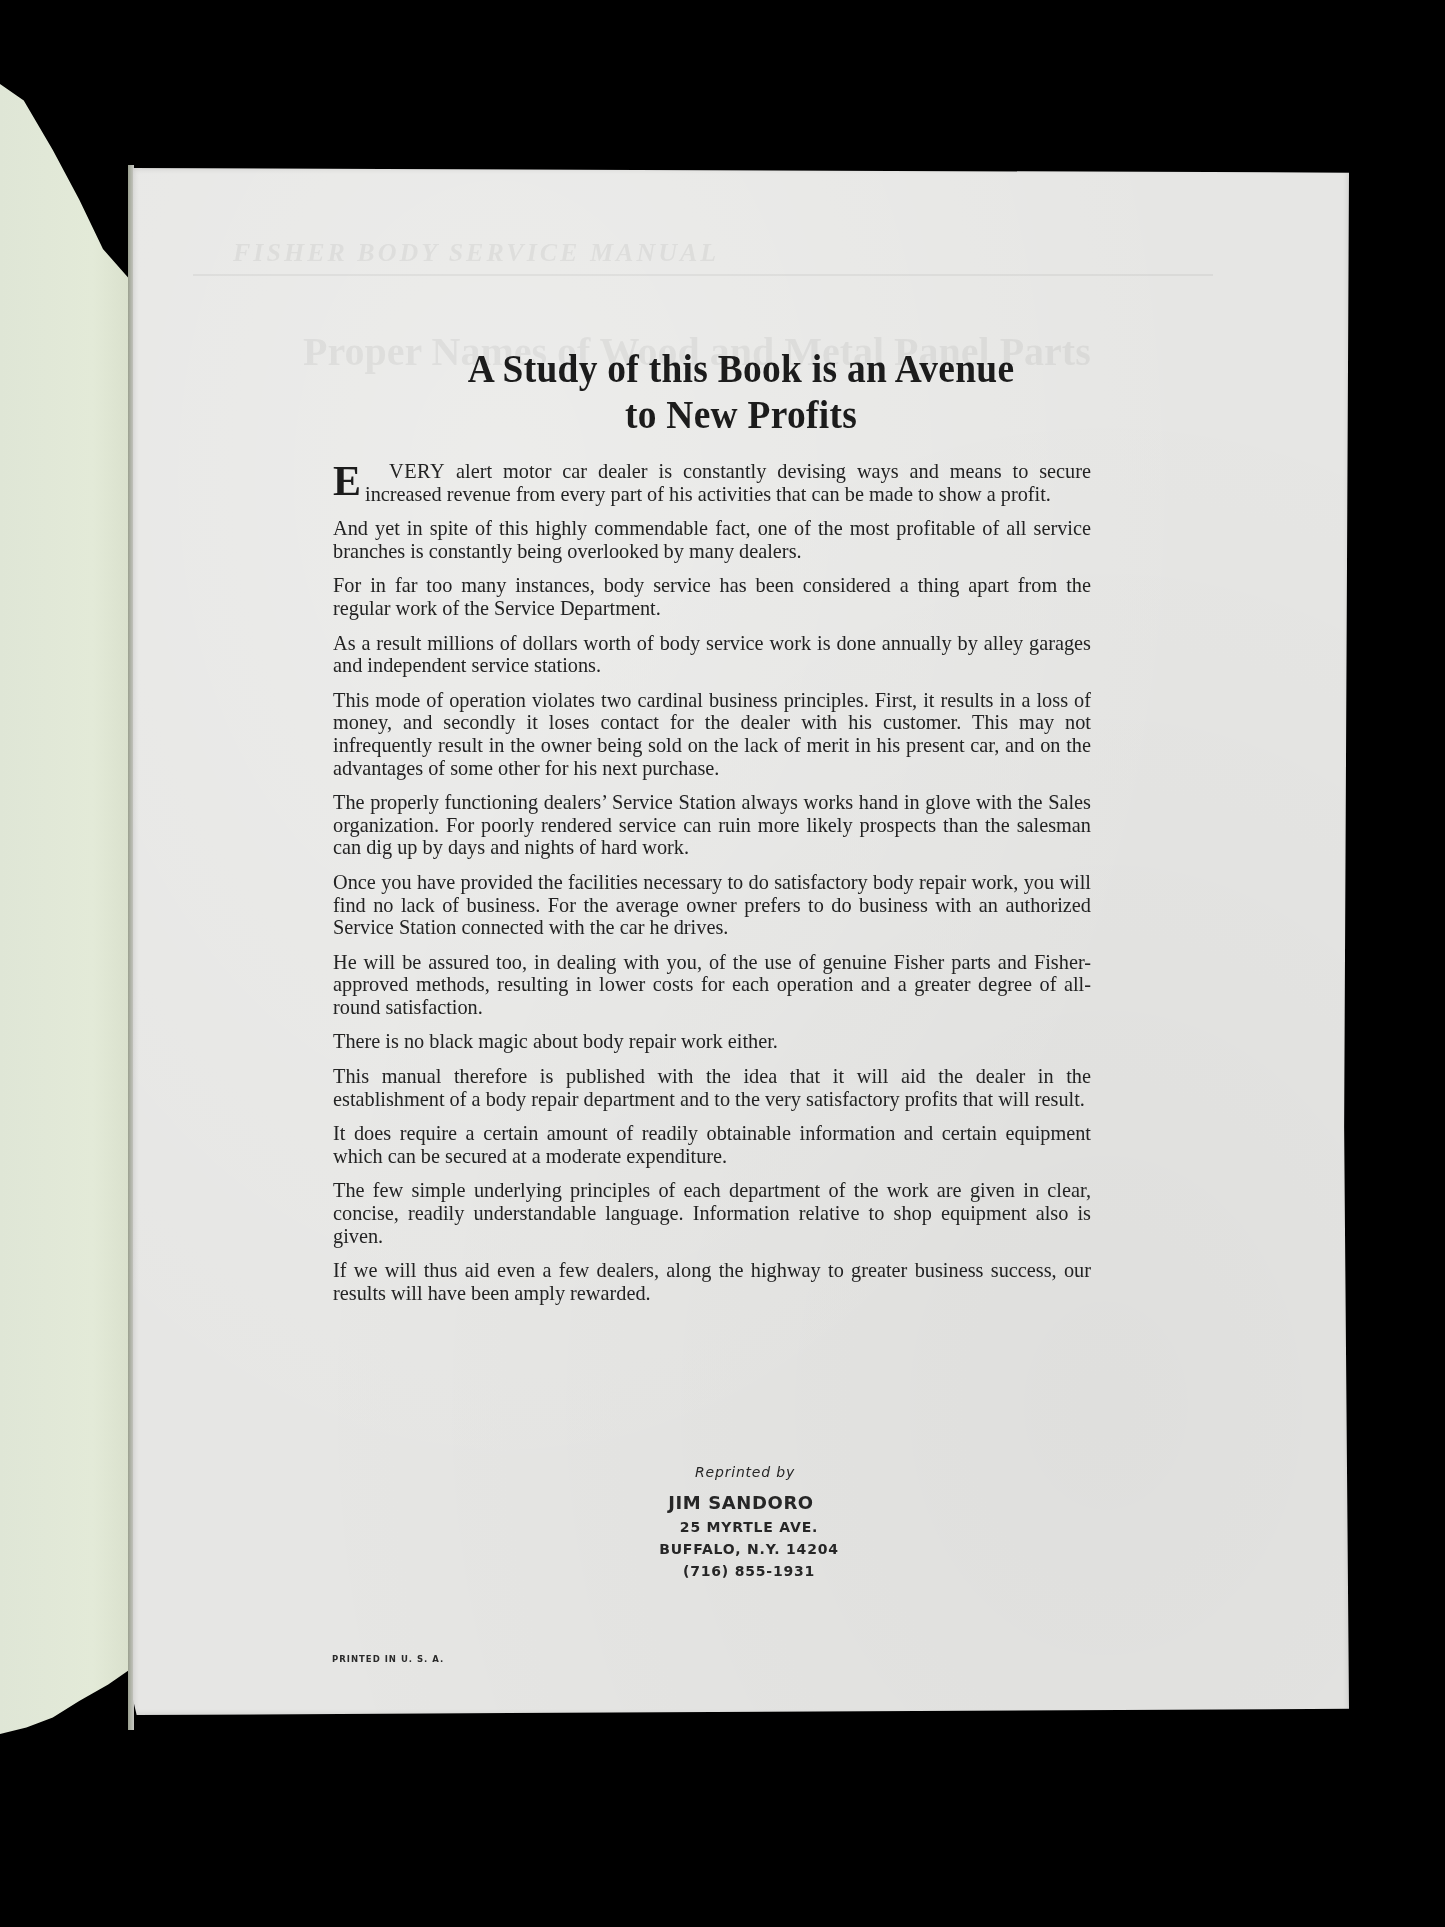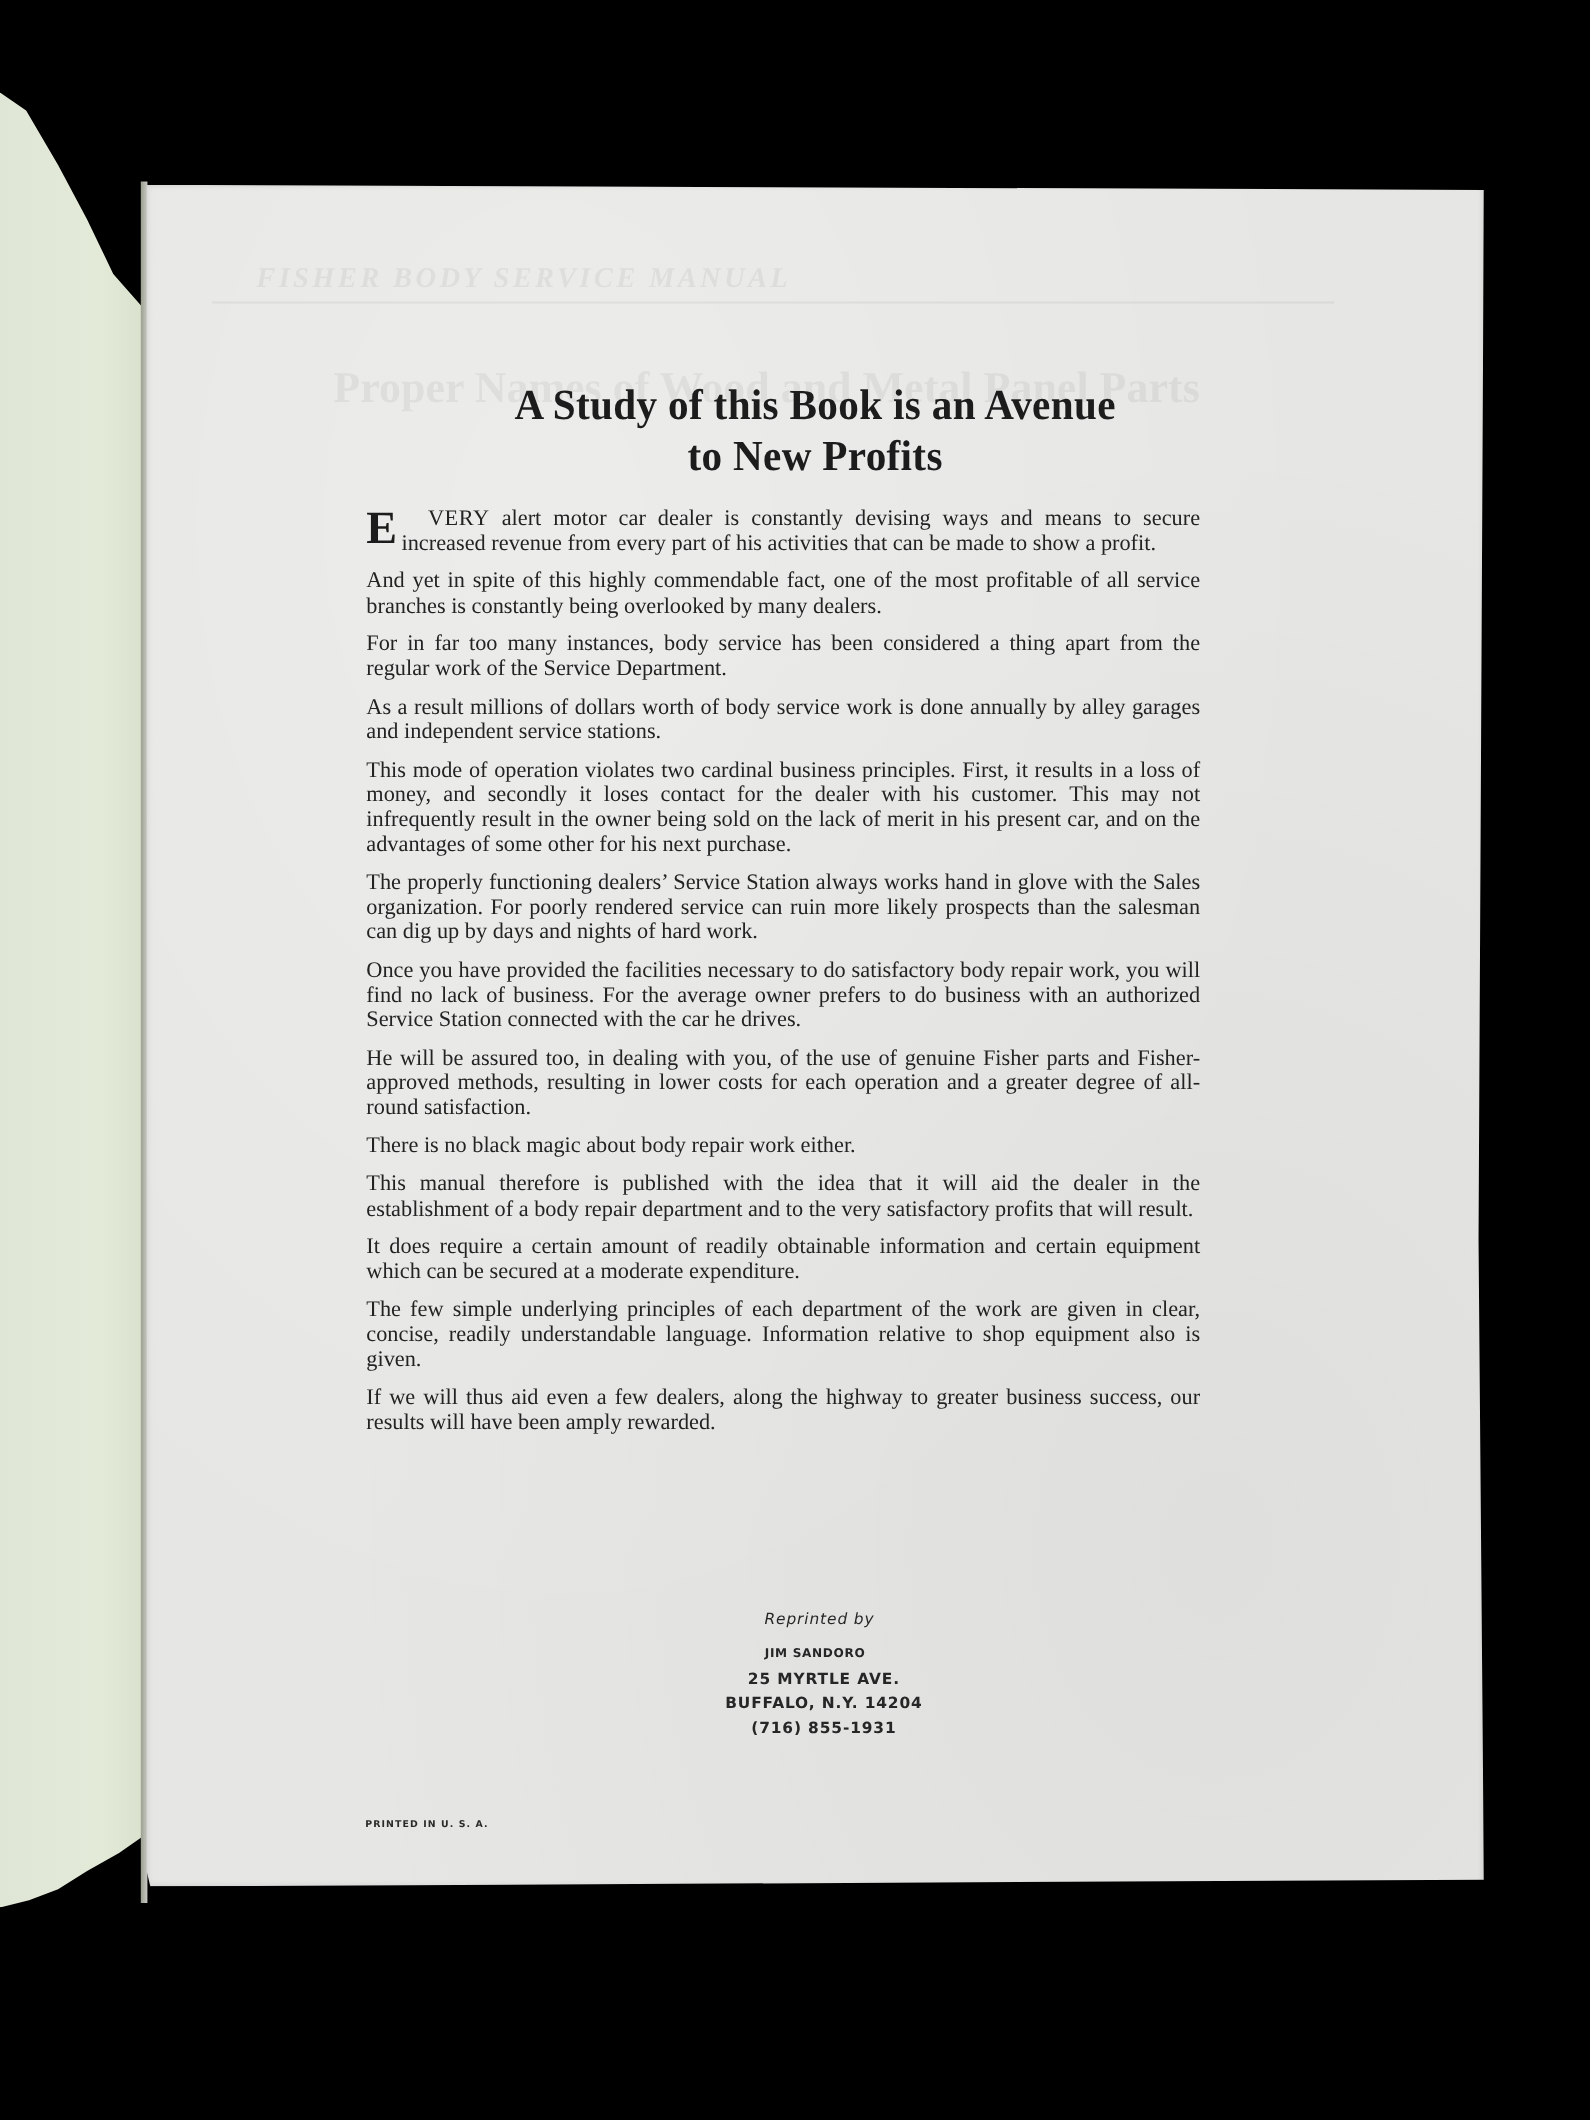--- a/index.html
+++ b/index.html
@@ -118,21 +118,21 @@
     .reprint .label {
       font-style: italic;
       font-size: 14px;
       letter-spacing: 0.8px;
       margin-bottom: 10px;
       display: block;
       padding-left: 8px;
     }
     .reprint .name {
       font-weight: bold;
-      font-size: 11px;
+      font-size: 18px;
       letter-spacing: 0.6px;
       display: block;
       line-height: 26px;
     }
     .reprint .line {
       font-weight: bold;
       font-size: 14px;
       letter-spacing: 0.8px;
       display: block;
       line-height: 22px;

